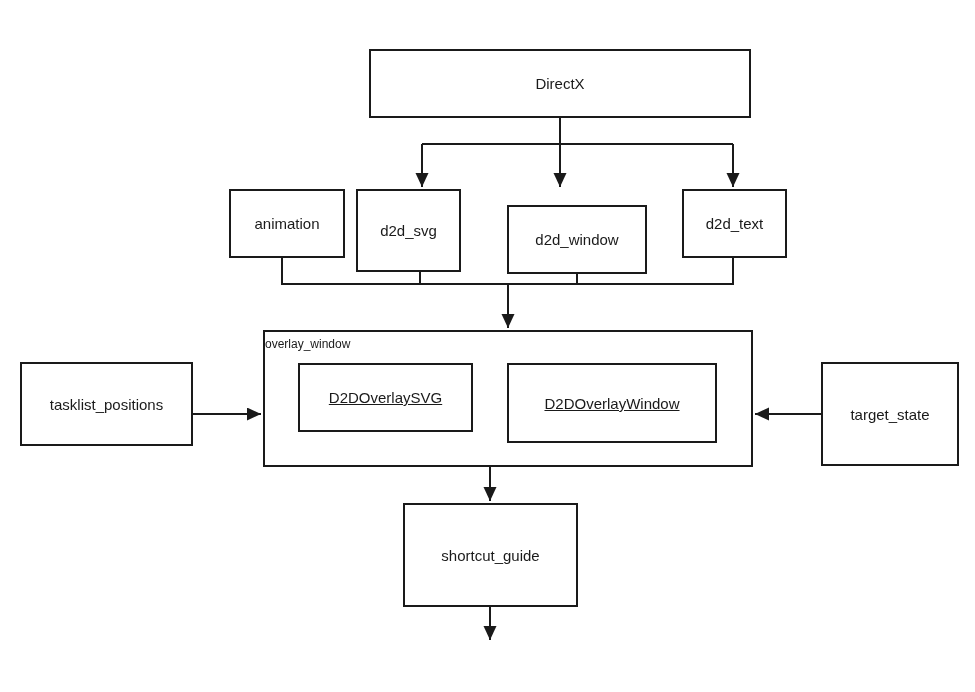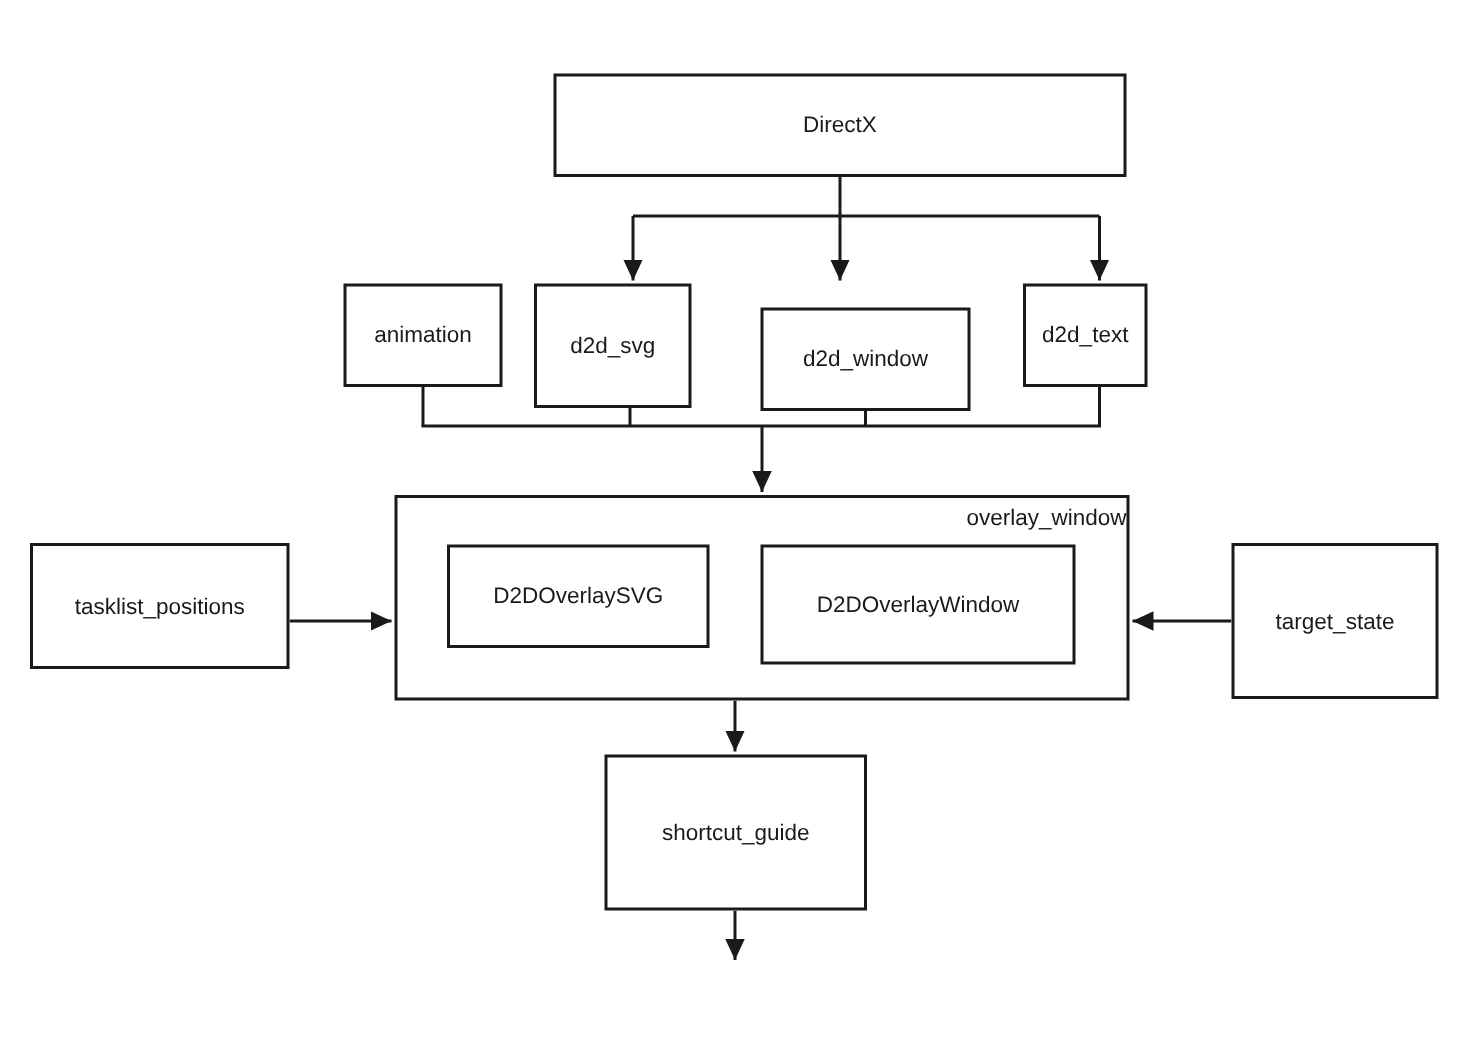--- a/index.html
+++ b/index.html
@@ -41,25 +41,26 @@
     text-align: center;
   }
   .container-node {
     display: block;
   }
   .container-label {
     position: absolute;
     left: 0;
     right: 0;
     top: 5px;
-    text-align: right;
-    font-size: 15px;
+    text-align: left;
+    font-size: 12px;
   }
   .inner-node {
     position: absolute;
+    text-decoration: underline;
   }
 </style>
 </head>
 <body>
 
 <div id="canvas">
 
   <svg id="edges" viewBox="0 0 975 692">
     <defs>
       <marker id="arrow" markerUnits="userSpaceOnUse" markerWidth="16" markerHeight="14" refX="14" refY="6.5" orient="auto">
@@ -88,33 +89,33 @@
     <line x1="821" y1="378" x2="755" y2="378" marker-end="url(#arrow)"></line>
 
     <line x1="490" y1="431" x2="490" y2="465" marker-end="url(#arrow)"></line>
     <line x1="490" y1="571" x2="490" y2="604" marker-end="url(#arrow)"></line>
   </svg>
 
   <div class="node" style="left:369px; top:13px; width:382px; height:69px">
     <span>DirectX</span>
   </div>
 
-  <div class="node" style="left:229px; top:153px; width:106px; height:69px">
+  <div class="node" style="left:229px; top:153px; width:116px; height:69px">
     <span>animation</span>
   </div>
 
   <div class="node" style="left:356px; top:153px; width:105px; height:83px">
     <span>d2d_svg</span>
   </div>
 
   <div class="node" style="left:507px; top:169px; width:140px; height:69px">
     <span>d2d_window</span>
   </div>
 
-  <div class="node" style="left:682px; top:153px; width:83px; height:69px">
+  <div class="node" style="left:682px; top:153px; width:105px; height:69px">
     <span>d2d_text</span>
   </div>
 
   <div class="node container-node" style="left:263px; top:294px; width:490px; height:137px">
     <div class="container-label">overlay_window</div>
 
     <div class="node inner-node" style="left:33px; top:31px; width:175px; height:69px">
       <span>D2DOverlaySVG</span>
     </div>
 

